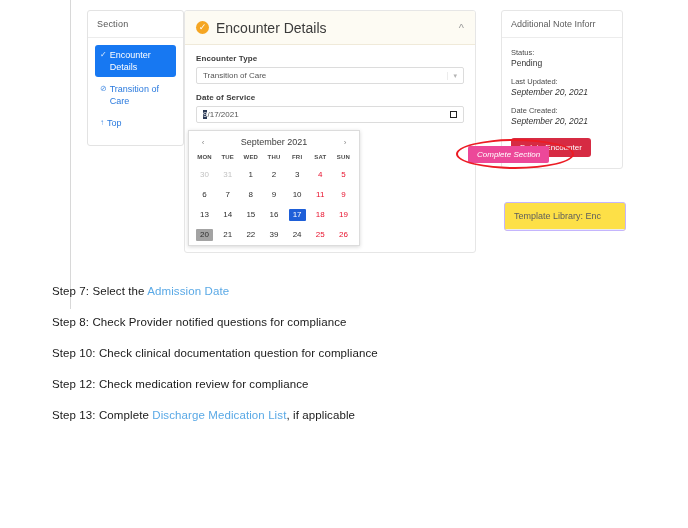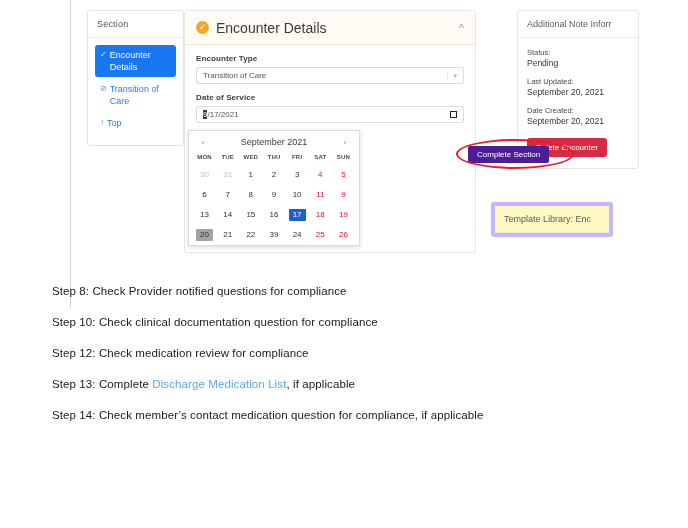--- a/index.html
+++ b/index.html
@@ -257,43 +257,44 @@
   table.cal td.today .cellwrap {
     background: #a3a3a3;
     color: #2d2d2d;
   }
 
   
   .complete-btn {
     position: absolute;
     left: 397px;
     top: 146px;
-    background: #4c1d95;
+    background: #ec4899;
     color: #ffffff;
     font-size: 8px;
     padding: 4px 9px;
     border-radius: 2px;
     z-index: 8;
     white-space: nowrap;
+    font-style: italic;
   }
   .annot-ellipse {
     position: absolute;
     left: 385px;
     top: 139px;
     width: 114px;
     height: 26px;
     border: 2px solid #ec1c24;
     border-radius: 50%;
     z-index: 9;
   }
 
   
   .right-panel {
     position: absolute;
-    left: 446px;
+    left: 430px;
     top: 10px;
     width: 122px;
     background: #ffffff;
     border: 1px solid #e6e6e6;
     border-radius: 3px;
     box-sizing: border-box;
     overflow: hidden;
   }
   .rp-head {
     padding: 8px 9px;
@@ -306,37 +307,37 @@
   .rp-lab {
     font-size: 7.5px;
     color: #4a4a4a;
     margin-bottom: 1px;
   }
   .rp-val {
     font-size: 8.5px;
     color: #333;
     margin-bottom: 9px;
   }
-  .rp-val.it { }
+  .rp-val.it { font-style: italic; }
   .del-btn {
     display: inline-block;
     background: #d62b43;
     color: #ffffff;
     font-size: 8px;
     padding: 5px 9px;
     border-radius: 3px;
     margin-top: 3px;
   }
   .tl-panel {
     position: absolute;
-    left: 420px;
+    left: 433px;
     top: 202px;
     width: 122px;
-    background: #fef9c3;
-    border: 4px solid #c4b5fd;
+    background: #fde047;
+    border: 1px solid #c4b5fd;
     border-radius: 3px;
     box-sizing: border-box;
     overflow: hidden;
   }
   .tl-tabs {
     display: flex;
     align-items: center;
     gap: 9px;
     padding: 8px 9px 9px 9px;
     font-size: 8px;
@@ -552,18 +553,18 @@
     </div>
   </div>
 
   <div class="tl-panel">
     <div class="rp-head">Template Library: Enc</div>
   </div>
 
 </div>
 
 <div class="steps">
+    <div class="step"><span>Step 7: Select the </span><span class="lnk">Admission Date</span></div>
     <div class="step"><span>Step 8: Check Provider notified questions for compliance</span></div>
     <div class="step"><span>Step 10: Check clinical documentation question for compliance</span></div>
     <div class="step"><span>Step 12: Check medication review for compliance</span></div>
     <div class="step"><span>Step 13: Complete </span><span class="lnk">Discharge Medication List</span><span>, if applicable</span></div>
-    <div class="step"><span>Step 14: Check member’s contact medication question for compliance, if applicable</span></div>
   </div>
 
 </body></html>

